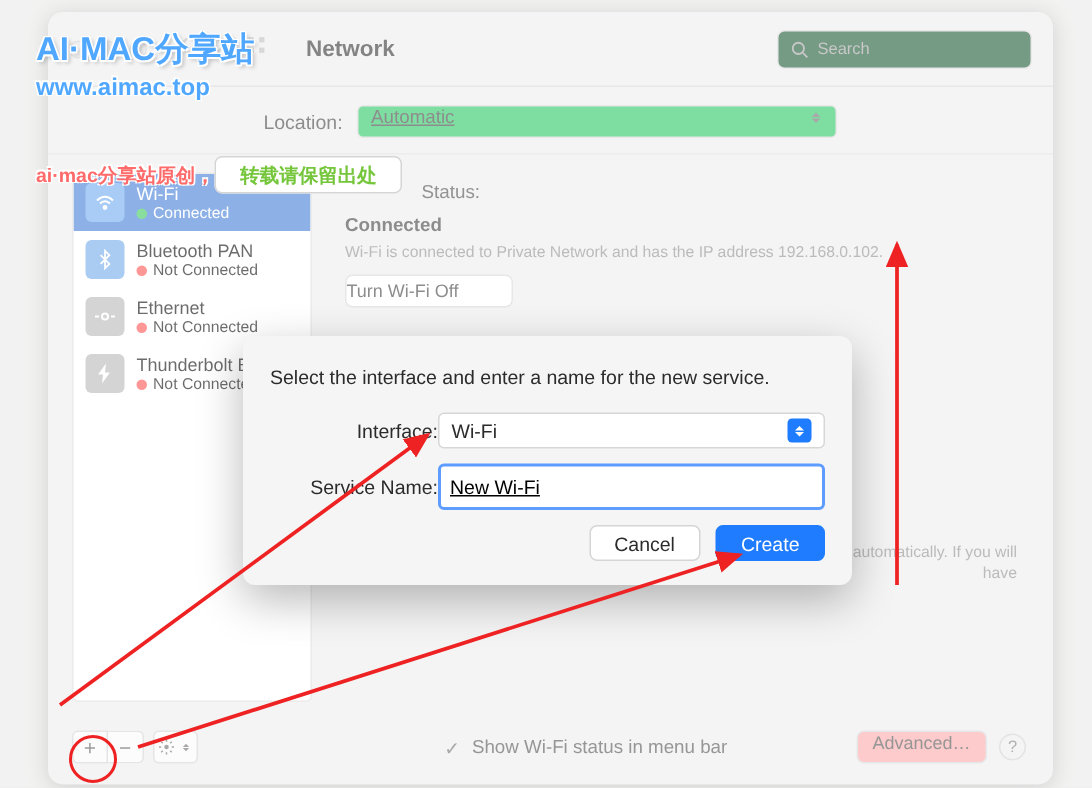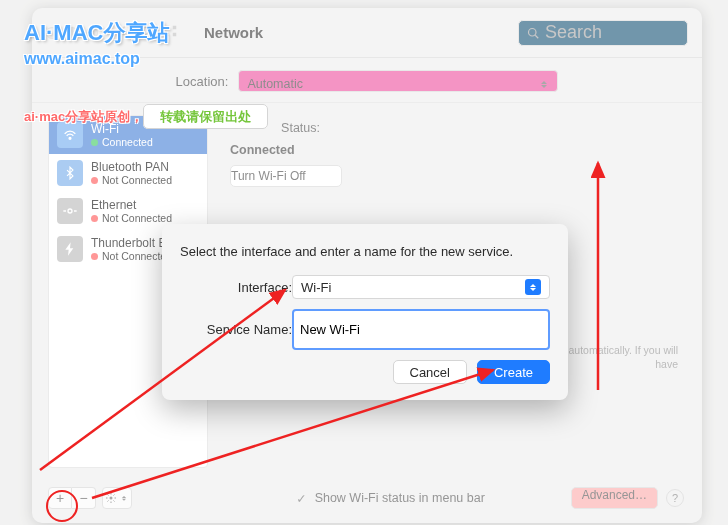--- a/index.html
+++ b/index.html
@@ -5,25 +5,25 @@
   * { box-sizing: border-box; margin: 0; padding: 0; font-family: -apple-system, "Helvetica Neue", Arial, sans-serif; }
   body { width: 728px; height: 525px; background: #e9e9e8; position: relative; overflow: hidden; }
 
   .window { position: absolute; left: 32px; top: 8px; width: 670px; height: 515px; background: #ececec; border-radius: 10px; box-shadow: 0 2px 14px rgba(0,0,0,.25); }
   .titlebar { height: 50px; display: flex; align-items: center; padding: 0 14px; border-bottom: 1px solid #d6d6d6; }
   .traffic { display: flex; gap: 8px; }
   .dot { width: 12px; height: 12px; border-radius: 50%; background: #e3e3e3; border: 1px solid #d0d0d0; }
   .nav { display: flex; gap: 10px; margin-left: 18px; color: #bcbcbc; }
   .nav svg { width: 14px; height: 14px; }
   .titlebar .title { flex: 0 0 auto; margin-left: 26px; font-weight: 600; font-size: 15px; color: #2b2b2b; }
-  .search { margin-left: auto; width: 170px; height: 26px; background: #0c4a6e; border: 1px solid #d9d9d9; border-radius: 5px; display: flex; align-items: center; padding: 0 8px; color: #a0a0a0; font-size: 18px; gap: 6px; }
+  .search { margin-left: auto; width: 170px; height: 26px; background: #14532d; border: 1px solid #d9d9d9; border-radius: 5px; display: flex; align-items: center; padding: 0 8px; color: #a0a0a0; font-size: 11px; gap: 6px; }
 
   .loc-row { display: flex; align-items: center; justify-content: center; gap: 10px; padding: 12px 0 10px; border-bottom: 1px solid #dedede; }
   .loc-row .lbl { font-size: 13px; color: #3a3a3a; }
-  .loc-select { width: 320px; height: 22px; background: #ec4899; border: 1px solid #d7d7d7; border-radius: 4px; font-size: 12.5px; padding: 0 8px; color: #3b3b3b; display: flex; align-items: flex-end; justify-content: space-between; }
+  .loc-select { width: 320px; height: 22px; background: #22c55e; border: 1px solid #d7d7d7; border-radius: 4px; font-size: 12.5px; padding: 0 8px; color: #3b3b3b; display: flex; align-items: flex-start; justify-content: space-between; text-decoration: underline; }
   .caret2 { width: 10px; height: 14px; display: inline-flex; flex-direction: column; align-items: center; justify-content: center; }
   .caret2::before, .caret2::after { content:""; border-left:3px solid transparent; border-right:3px solid transparent; }
   .caret2::before { border-bottom:3px solid #6a6a6a; margin-bottom:1px; }
   .caret2::after  { border-top:3px solid #6a6a6a; }
 
   .content { display: flex; padding: 12px 16px 0 16px; gap: 14px; height: calc(100% - 50px - 50px - 50px); }
   .sidebar { width: 160px; background: #fff; border: 1px solid #dcdcdc; border-radius: 4px; overflow: hidden; }
   .svc { display: flex; gap: 8px; padding: 6px 8px; font-size: 12px; align-items: center; }
   .svc.sel { background: #3b79d4; color: #fff; }
   .svc .ic { width: 26px; height: 26px; border-radius: 4px; display: flex; align-items: center; justify-content: center; }
@@ -60,21 +60,21 @@
   .scrim { position: absolute; inset: 0; background: rgba(255,255,255,0.42); }
   .modal { position: absolute; left: 162px; top: 224px; width: 406px; background: #f5f5f5; border-radius: 8px; box-shadow: 0 10px 30px rgba(0,0,0,.28); padding: 20px 18px 16px; }
   .modal .msg { font-size: 13px; color: #2b2b2b; margin-bottom: 16px; }
   .field { display: flex; align-items: center; gap: 0; margin-bottom: 10px; }
   .field .lbl { width: 112px; text-align: right; font-size: 13px; color: #2b2b2b; }
   .select { flex: 1; height: 24px; background: #fff; border: 1px solid #d7d7d7; border-radius: 4px; font-size: 13px; padding: 0 8px; display: flex; align-items: center; justify-content: space-between; color: #2b2b2b; }
   .select .bluebox { width: 16px; height: 16px; background: #1f7cff; border-radius: 3px; display: flex; flex-direction: column; align-items: center; justify-content: center; }
   .select .bluebox::before, .select .bluebox::after { content:""; border-left:3px solid transparent; border-right:3px solid transparent; }
   .select .bluebox::before { border-bottom:3px solid #fff; margin-bottom:1px; }
   .select .bluebox::after  { border-top:3px solid #fff; }
-  .field input { flex: 1; height: 41px; border: 2px solid #5f9cff; border-radius: 4px; font-size: 13px; padding: 0 6px; outline: none; }
+  .field input { flex: 1; height: 31px; border: 2px solid #5f9cff; border-radius: 4px; font-size: 13px; padding: 0 6px; outline: none; text-decoration: underline; }
   .btns { display: flex; justify-content: flex-end; gap: 10px; margin-top: 10px; }
   .b { height: 24px; padding: 4px 16px; border-radius: 5px; font-size: 13px; border: 1px solid #d5d5d5; background: #fff; color: #2b2b2b; }
   .b.primary { background: #1f7cff; color: #fff; border-color: #1f7cff; }
 
   
   .ov { position: absolute; inset: 0; pointer-events: none; }
   .circle { position: absolute; width: 32px; height: 32px; border: 2px solid #e22; border-radius: 50%; left: 46px; top: 490px; }
   .arrow-svg { position: absolute; inset: 0; }
 
   
@@ -188,20 +188,21 @@
             </span>
           </div>
       </div>
     </div>
 
     <div class="right">
       <div class="row1">
         <span class="k">Status:</span>
         <div style="flex:1">
           <span class="v">Connected</span>
+          <div class="tiny">Wi-Fi is connected to Private Network and has the IP address 192.168.0.102.</div>
         </div>
         <div class="btn-turnoff">Turn Wi-Fi Off</div>
       </div>
       <div style="height:60px"></div>
       <div class="row1">
         <span class="k" style="width:130px">Network Name:</span>
       </div>
       <div class="tiny" style="margin-left:auto;text-align:right;margin-top:80px;width:120px">automatically. If you will have</div>
     </div>
   </div>

